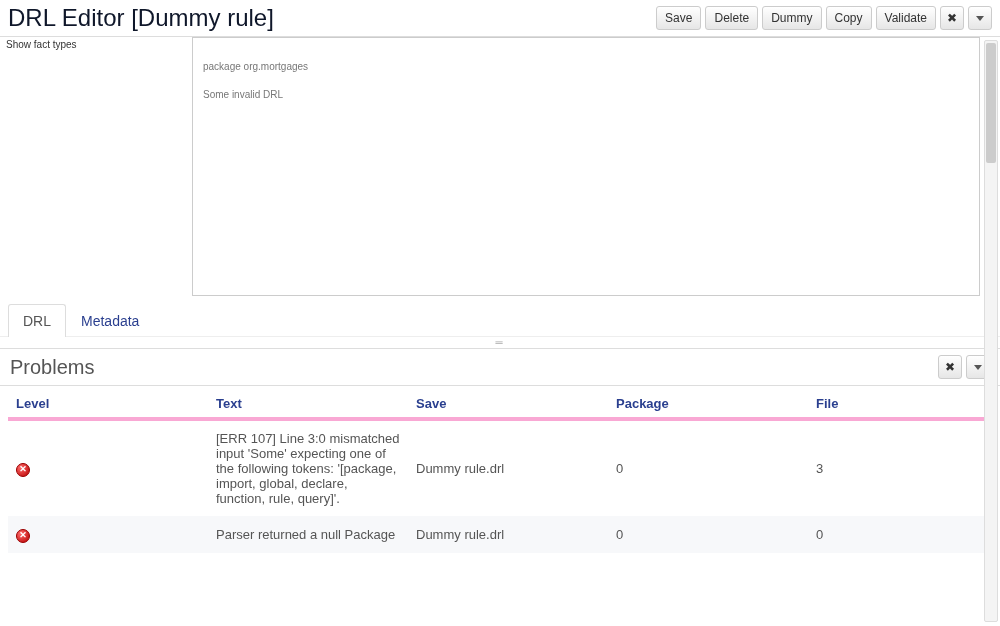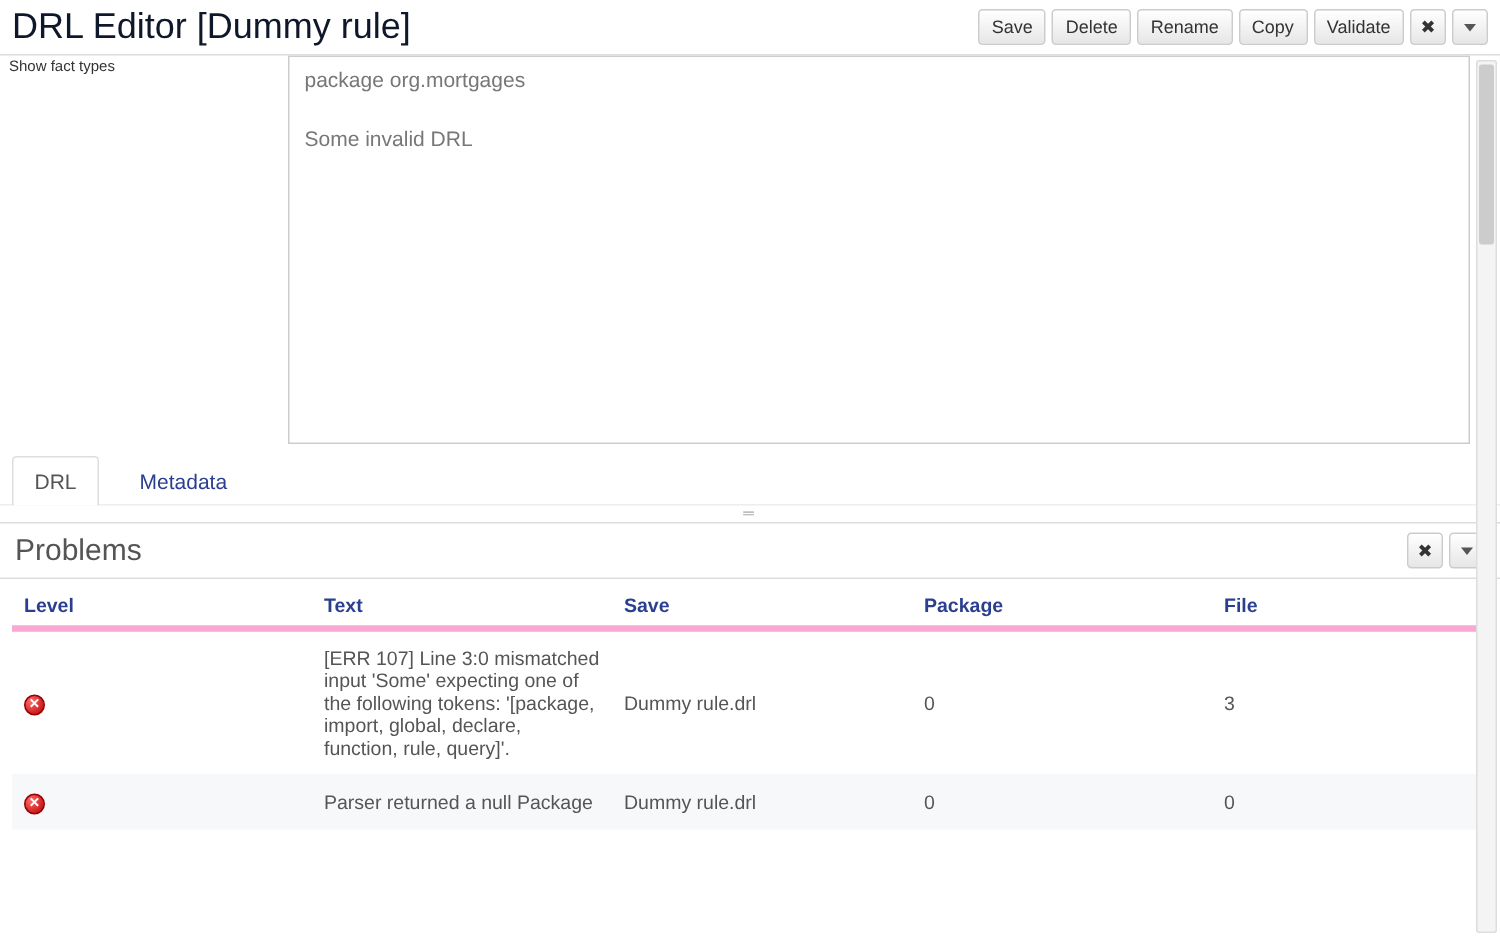--- a/index.html
+++ b/index.html
@@ -71,23 +71,23 @@
   }
   .code-area-wrap {
     flex: 1;
     position: relative;
     padding-right: 20px;
   }
   .code-textarea {
     width: 100%;
     height: 100%;
     border: 1px solid #ccc;
-    padding: 6px 10px;
+    padding: 22px 10px;
     font-family: Arial, Helvetica, sans-serif;
-    font-size: 14px;
+    font-size: 10px;
     color: #777;
     resize: none;
     outline: none;
     line-height: 1.4;
   }
   .outer-sb {
     position: absolute;
     right: 2px; top: 40px; bottom: 4px;
     width: 14px;
     background: #f4f4f4;
@@ -98,21 +98,21 @@
     position: absolute;
     left: 1px; right: 1px;
     top: 2px; height: 120px;
     background: #ccc; border-radius: 2px;
   }
 
   
   .tabs {
     display: flex;
     align-items: flex-end;
-    gap: 12px;
+    gap: 0;
     padding: 0 8px;
     height: 40px;
     border-bottom: 0;
   }
   .tab {
     padding: 8px 14px;
     font-size: 14px;
     color: #2a3f8f;
     cursor: pointer;
     border: 1px solid transparent;
@@ -197,21 +197,21 @@
 
 <div class="outer-sb">
   <div class="thumb"></div>
 </div>
 
 <div class="top-header">
   <div class="top-title">DRL Editor [Dummy rule]</div>
   <div class="top-actions">
     <div class="btn">Save</div>
     <div class="btn">Delete</div>
-    <div class="btn">Rename</div>
+    <div class="btn">Dummy</div>
     <div class="btn">Copy</div>
     <div class="btn">Validate</div>
     <div class="close-btn">
       <span>✖</span>
     </div>
     <div class="caret-btn">
       <span class="caret-down"></span>
     </div>
   </div>
 </div>

